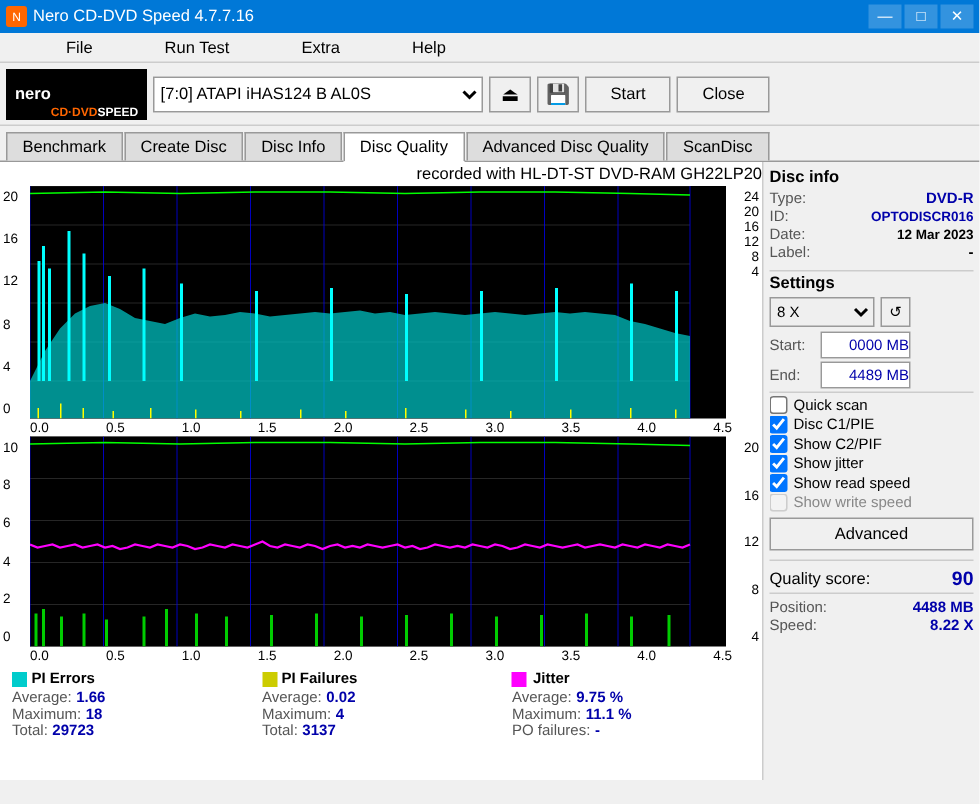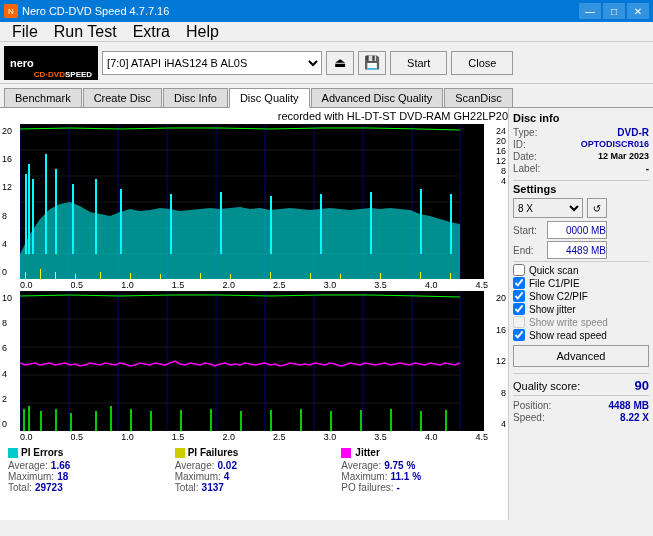--- a/index.html
+++ b/index.html
@@ -7,21 +7,21 @@
     
     
     .titlebar { background: #0078d7; height: 22px; display: flex; align-items: center; justify-content: space-between; padding: 0 4px; color: white; font-size: 11px; }
     .titlebar-left { display: flex; align-items: center; gap: 4px; }
     .titlebar-icon { width: 14px; height: 14px; background: #ff6600; border-radius: 2px; font-size: 8px; display: flex; align-items: center; justify-content: center; color: white; }
     .titlebar-buttons { display: flex; gap: 2px; }
     .titlebar-btn { width: 22px; height: 16px; background: rgba(255,255,255,0.2); border: none; color: white; cursor: pointer; font-size: 10px; display: flex; align-items: center; justify-content: center; }
     
     
     .menubar { background: #f0f0f0; height: 20px; display: flex; align-items: center; padding: 0 4px; border-bottom: 1px solid #ccc; }
-    .menu-item { padding: 2px 8px; font-size: 16px; cursor: pointer; color: #000; }
+    .menu-item { padding: 2px 8px; font-size: 11px; cursor: pointer; color: #000; margin-left: 32px; }
     
     
     .toolbar { background: #f0f0f0; height: 42px; display: flex; align-items: center; padding: 2px 4px; gap: 4px; border-bottom: 1px solid #ccc; }
     .nero-logo { background: #000; color: white; padding: 2px 6px; font-size: 14px; font-weight: bold; height: 34px; display: flex; align-items: center; }
     .nero-logo span { color: #ff6600; }
     .drive-select { height: 24px; min-width: 220px; font-size: 11px; border: 1px solid #999; background: white; }
     .toolbar-icon-btn { width: 28px; height: 24px; background: #f0f0f0; border: 1px solid #999; cursor: pointer; display: flex; align-items: center; justify-content: center; font-size: 13px; }
     .start-btn { height: 24px; padding: 0 16px; background: #f0f0f0; border: 1px solid #999; cursor: pointer; font-size: 11px; }
     .close-btn { height: 24px; padding: 0 16px; background: #f0f0f0; border: 1px solid #999; cursor: pointer; font-size: 11px; }
     
@@ -395,37 +395,37 @@
       </div>
       
       <div class="divider-line"></div>
       
       <div class="checkbox-row">
         <input type="checkbox" class="cb" style="">
         <span>Quick scan</span>
       </div>
       <div class="checkbox-row">
         <input type="checkbox" class="cb" checked="" style="">
-        <span>File C1/PIE</span>
+        <span>Disc C1/PIE</span>
       </div>
       <div class="checkbox-row">
         <input type="checkbox" class="cb" checked="" style="">
         <span>Show C2/PIF</span>
       </div>
       <div class="checkbox-row">
         <input type="checkbox" class="cb" checked="" style="">
         <span>Show jitter</span>
       </div>
       <div class="checkbox-row">
+        <input type="checkbox" class="cb" checked="" style="">
+        <span>Show read speed</span>
+      </div>
+      <div class="checkbox-row">
         <input type="checkbox" class="cb" disabled="" style="">
         <span style="color:#888;">Show write speed</span>
-      </div>
-      <div class="checkbox-row">
-        <input type="checkbox" class="cb" checked="" style="">
-        <span>Show read speed</span>
       </div>
       
       <button class="advanced-btn">Advanced</button>
     </div>
 
     <div class="divider-line"></div>
 
     <div class="quality-row">
       <span>Quality score:</span>
       <span class="quality-value">90</span>

